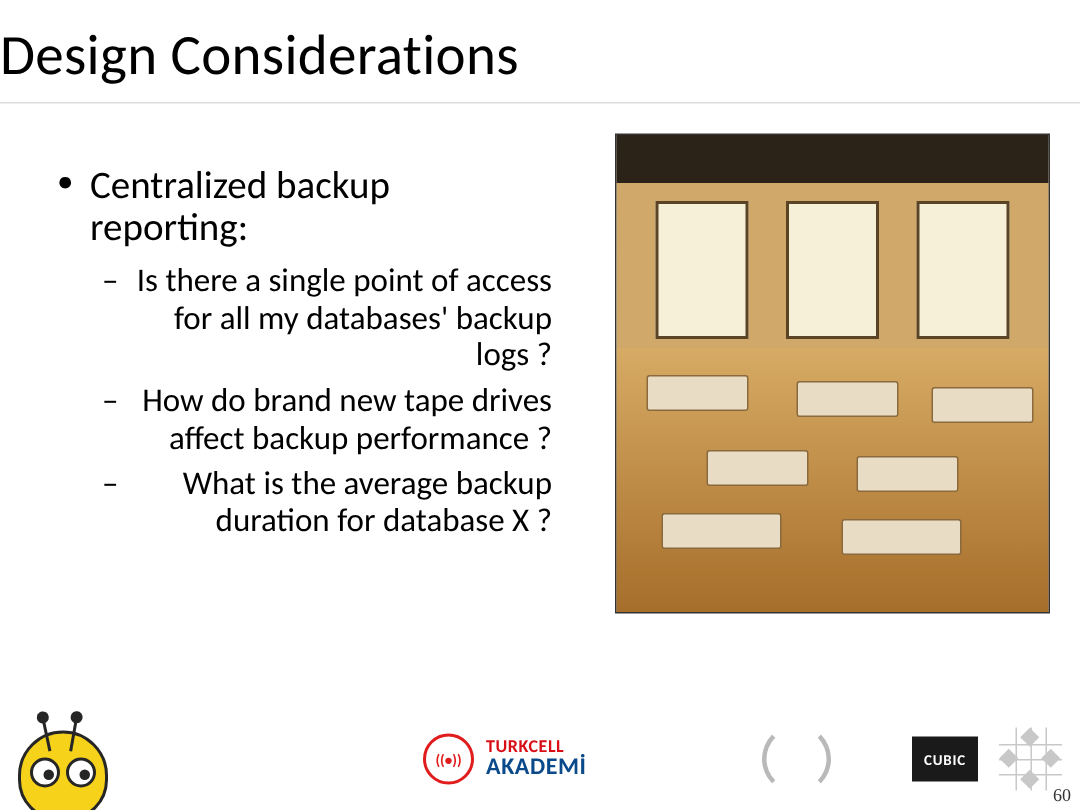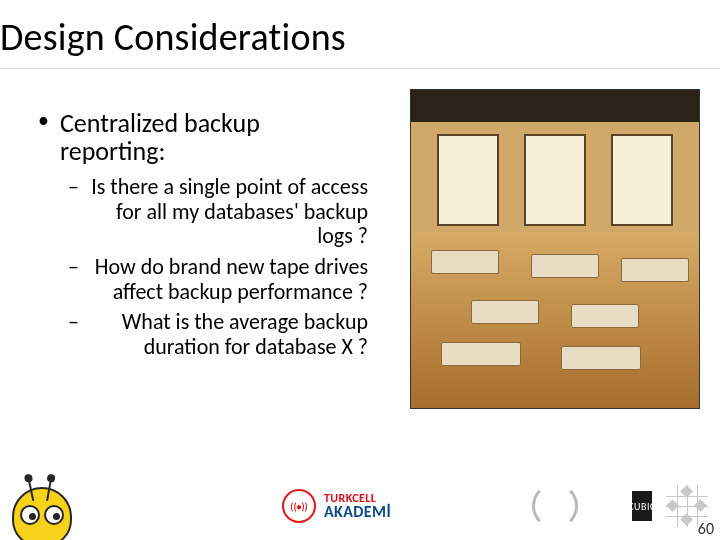--- a/index.html
+++ b/index.html
@@ -76,37 +76,37 @@
   .brand .txt { line-height:0.95; }
   .brand .l1 { color:#d80f16; font-weight:700; font-size:12px; letter-spacing:0.4px; }
   .brand .l2 { color:#0a4a8a; font-weight:700; font-size:16px; letter-spacing:0.4px; }
 
   .wreath {
     width:46px; height:46px; border:3px solid #b9b9b9; border-radius:50%;
     border-top-color:transparent; border-bottom-color:transparent;
     margin-left:auto;
   }
   .cubic {
-    width:20px; height:30px; background:#1a1a1a; color:#fff; font-size:10px;
-    display:flex; align-items:center; justify-content:center; font-weight:400; letter-spacing:0.5px;margin-left:40px;
+    width:44px; height:30px; background:#1a1a1a; color:#fff; font-size:10px;
+    display:flex; align-items:center; justify-content:center; font-weight:700; letter-spacing:0.5px;margin-left:40px;
   }
   .grid-logo {
     width:42px; height:42px; position:relative;
   }
   .grid-logo::before, .grid-logo::after {
     content:""; position:absolute; background:#c8c8c8;
   }
   .grid-logo::before { top:0; bottom:0; left:50%; width:1px; box-shadow:-10px 0 #c8c8c8, 10px 0 #c8c8c8; }
   .grid-logo::after  { left:0; right:0; top:50%; height:1px; box-shadow:0 -10px #c8c8c8, 0 10px #c8c8c8; }
   .grid-logo .sq { position:absolute; width:9px; height:9px; background:#c8c8c8; transform:rotate(45deg); }
   .grid-logo .s1{ top:2px;  left:16px; } .grid-logo .s2{ top:16px; left:2px; }
   .grid-logo .s3{ top:16px; left:30px;} .grid-logo .s4{ top:30px; left:16px;}
 
   .pagenum {
-    position:absolute; right:6px; bottom:2px; font-size:16px; color:#333;
+    position:absolute; right:6px; bottom:2px; font-size:12px; color:#333;font-family:Liberation Serif, serif;
   }
 </style>
 </head>
 <body>
 
 <div class="title-wrap">
   <div class="title">Design Considerations</div>
 </div>
 
 <div class="content">

